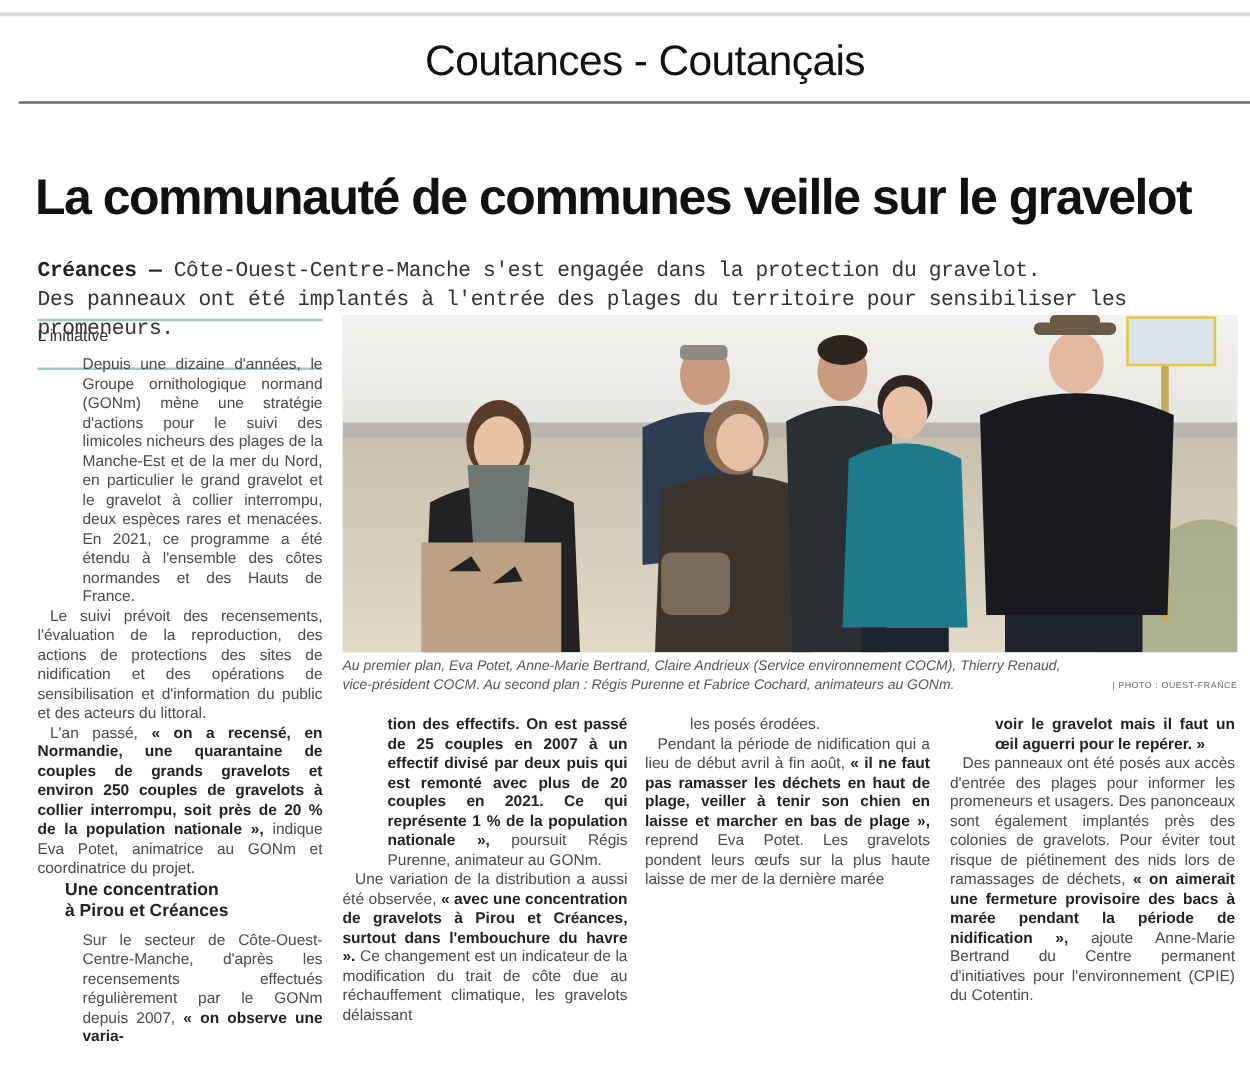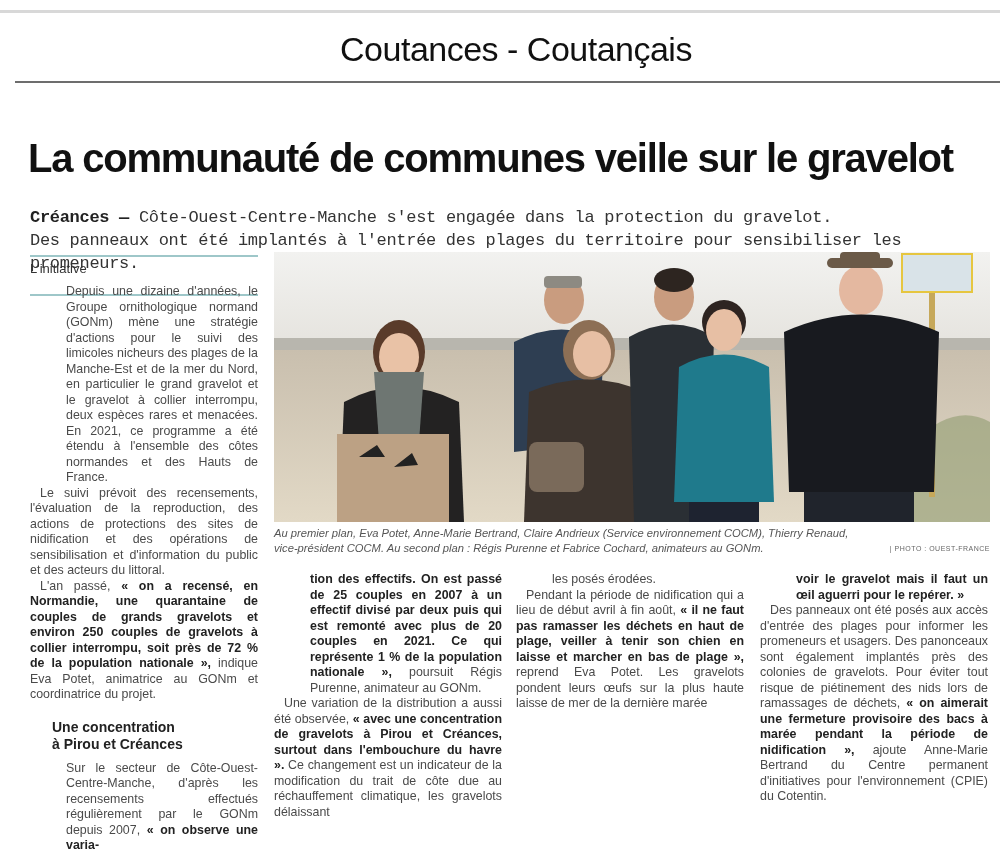--- a/index.html
+++ b/index.html
@@ -19,21 +19,21 @@
 
   .col { position: absolute; font-size: 12.4px; line-height: 15.5px; color: #4a4a4a; text-align: justify; }
   .col p { text-indent: 10px; }
   .col p.noindent { text-indent: 0; margin-left: 36px; }
   .col b { color: #222; }
 
   .box-title-wrap { position: absolute; left: 30px; top: 255px; width: 228px; }
   .box-rule { height: 2px; background: #9ec7c9; }
   .box-title { font-size: 13px; color: #333; padding: 4px 0 18px 0; }
 
-  .subhead { font-weight: bold; font-size: 14px; line-height: 17px; color: #222; margin: 16px 0 8px 22px; text-indent: 0 !important; }
+  .subhead { font-weight: bold; font-size: 14px; line-height: 17px; color: #222; margin: 0 0 8px 22px; text-indent: 0 !important; }
 
   .photo { position: absolute; left: 274px; top: 252px; width: 716px; height: 270px; overflow: hidden; background: #e8e6e1; }
   .caption { position: absolute; left: 274px; top: 526px; width: 716px; font-style: italic; font-size: 11.2px; line-height: 15px; color: #555; }
   .credit { position: absolute; right: 10px; top: 545px; font-size: 7px; color: #666; letter-spacing: 0.5px; }
 </style>
 </head>
 <body>
 
 <div class="top-rule"></div>
 <div class="section-header">Coutances - Coutançais</div>
@@ -46,21 +46,21 @@
 </div>
 
 <div class="box-title-wrap">
   <div class="box-rule"></div>
   <div class="box-title">L'initiative</div>
   <div class="box-rule"></div>
 </div>
 <div class="col" style="left:30px; top:284px; width:228px;">
   <p class="noindent">Depuis une dizaine d'années, le Groupe ornithologique normand (GONm) mène une stratégie d'actions pour le suivi des limicoles nicheurs des plages de la Manche-Est et de la mer du Nord, en particulier le grand gravelot et le gravelot à collier interrompu, deux espèces rares et menacées. En 2021, ce programme a été étendu à l'ensemble des côtes normandes et des Hauts de France.</p>
   <p>Le suivi prévoit des recensements, l'évaluation de la reproduction, des actions de protections des sites de nidification et des opérations de sensibilisation et d'information du public et des acteurs du littoral.</p>
-  <p><span>L'an passé, </span><b>« on a recensé, en Normandie, une quarantaine de couples de grands gravelots et environ 250 couples de gravelots à collier interrompu, soit près de 72 % de la population nationale »,</b><span> indique Eva Potet, animatrice au GONm et coordinatrice du projet.</span></p>
+  <p><span>L'an passé, </span><b>« on a recensé, en Normandie, une quarantaine de couples de grands gravelots et environ 250 couples de gravelots à collier interrompu, soit près de 20 % de la population nationale »,</b><span> indique Eva Potet, animatrice au GONm et coordinatrice du projet.</span></p>
   <div class="subhead"><span>Une concentration</span><br><span>à Pirou et Créances</span></div>
   <p class="noindent"><span>Sur le secteur de Côte-Ouest-Centre-Manche, d'après les recensements effectués régulièrement par le GONm depuis 2007, </span><b>« on observe une varia-</b></p>
 </div>
 
 <div class="photo">
   <svg width="716" height="270" viewBox="0 0 716 270">
     <defs>
       <linearGradient id="sky" x1="0" y1="0" x2="0" y2="1">
         <stop offset="0" stop-color="#f2f2f0"></stop>
           <stop offset="1" stop-color="#e6e4df"></stop>

